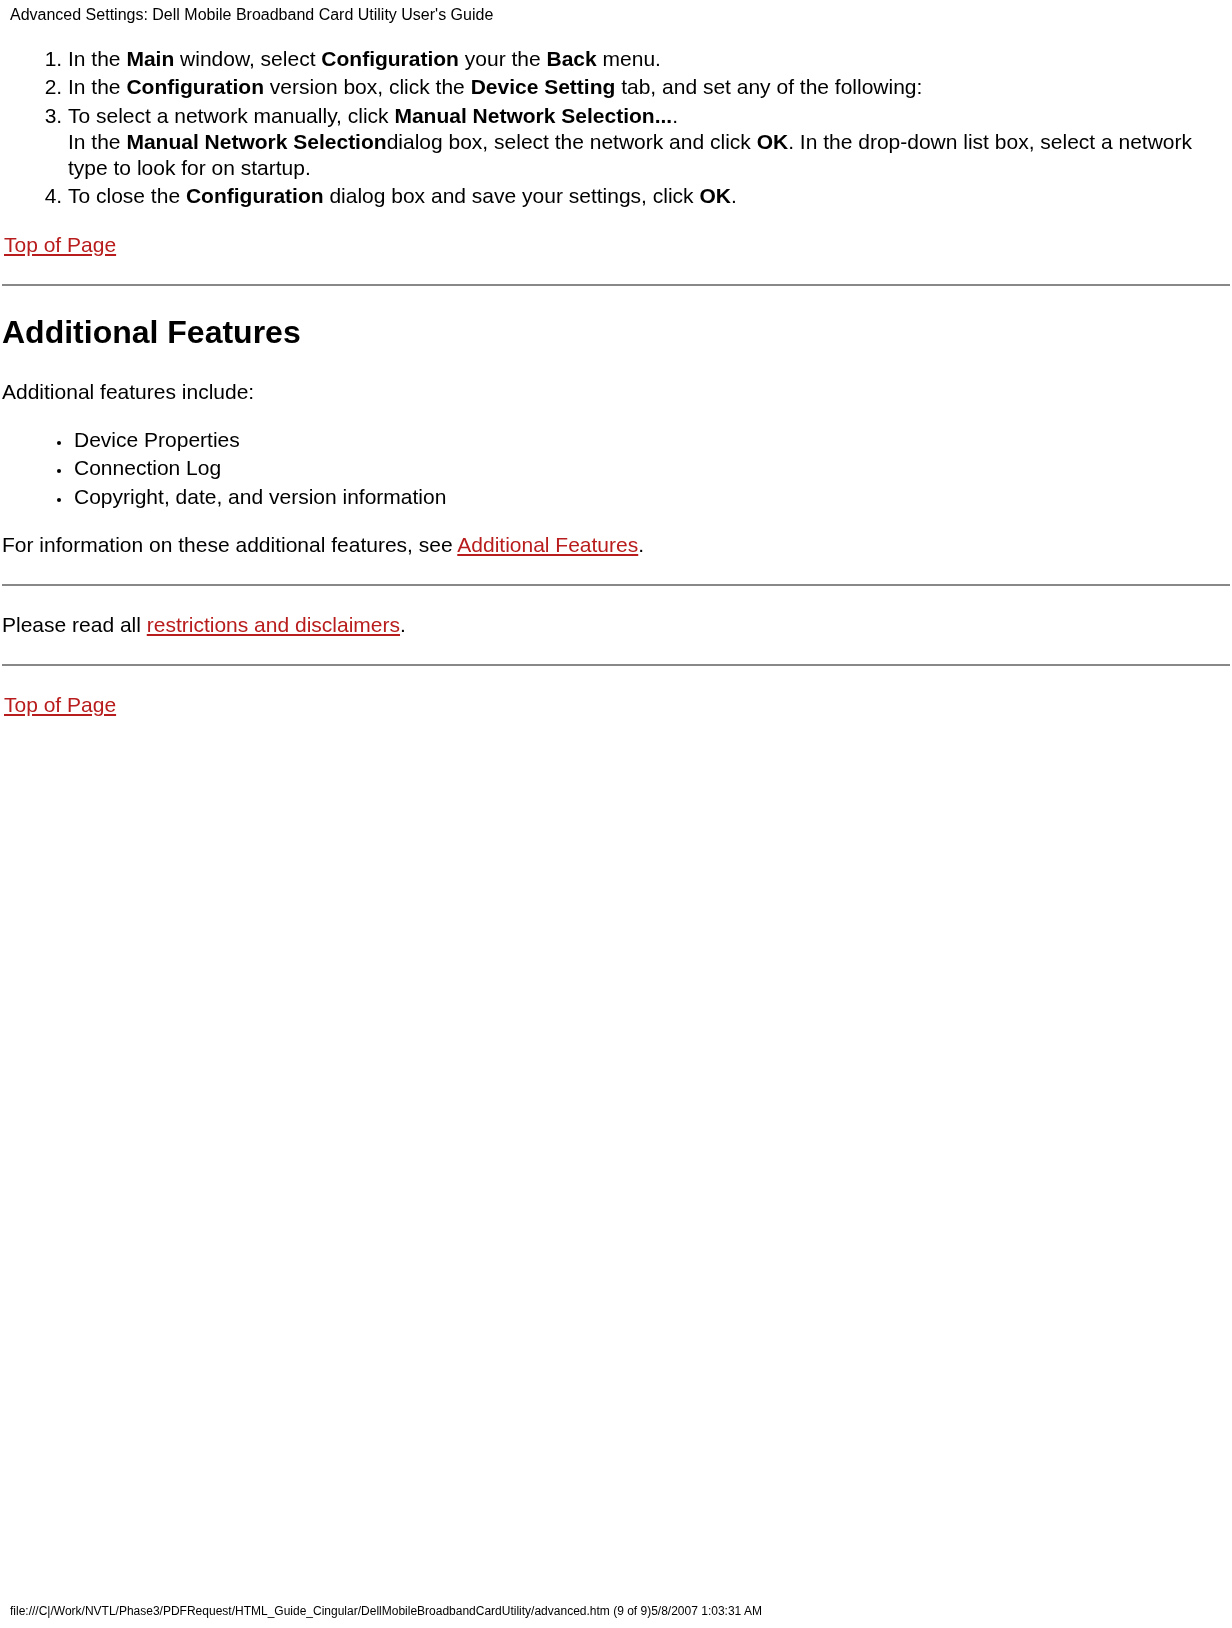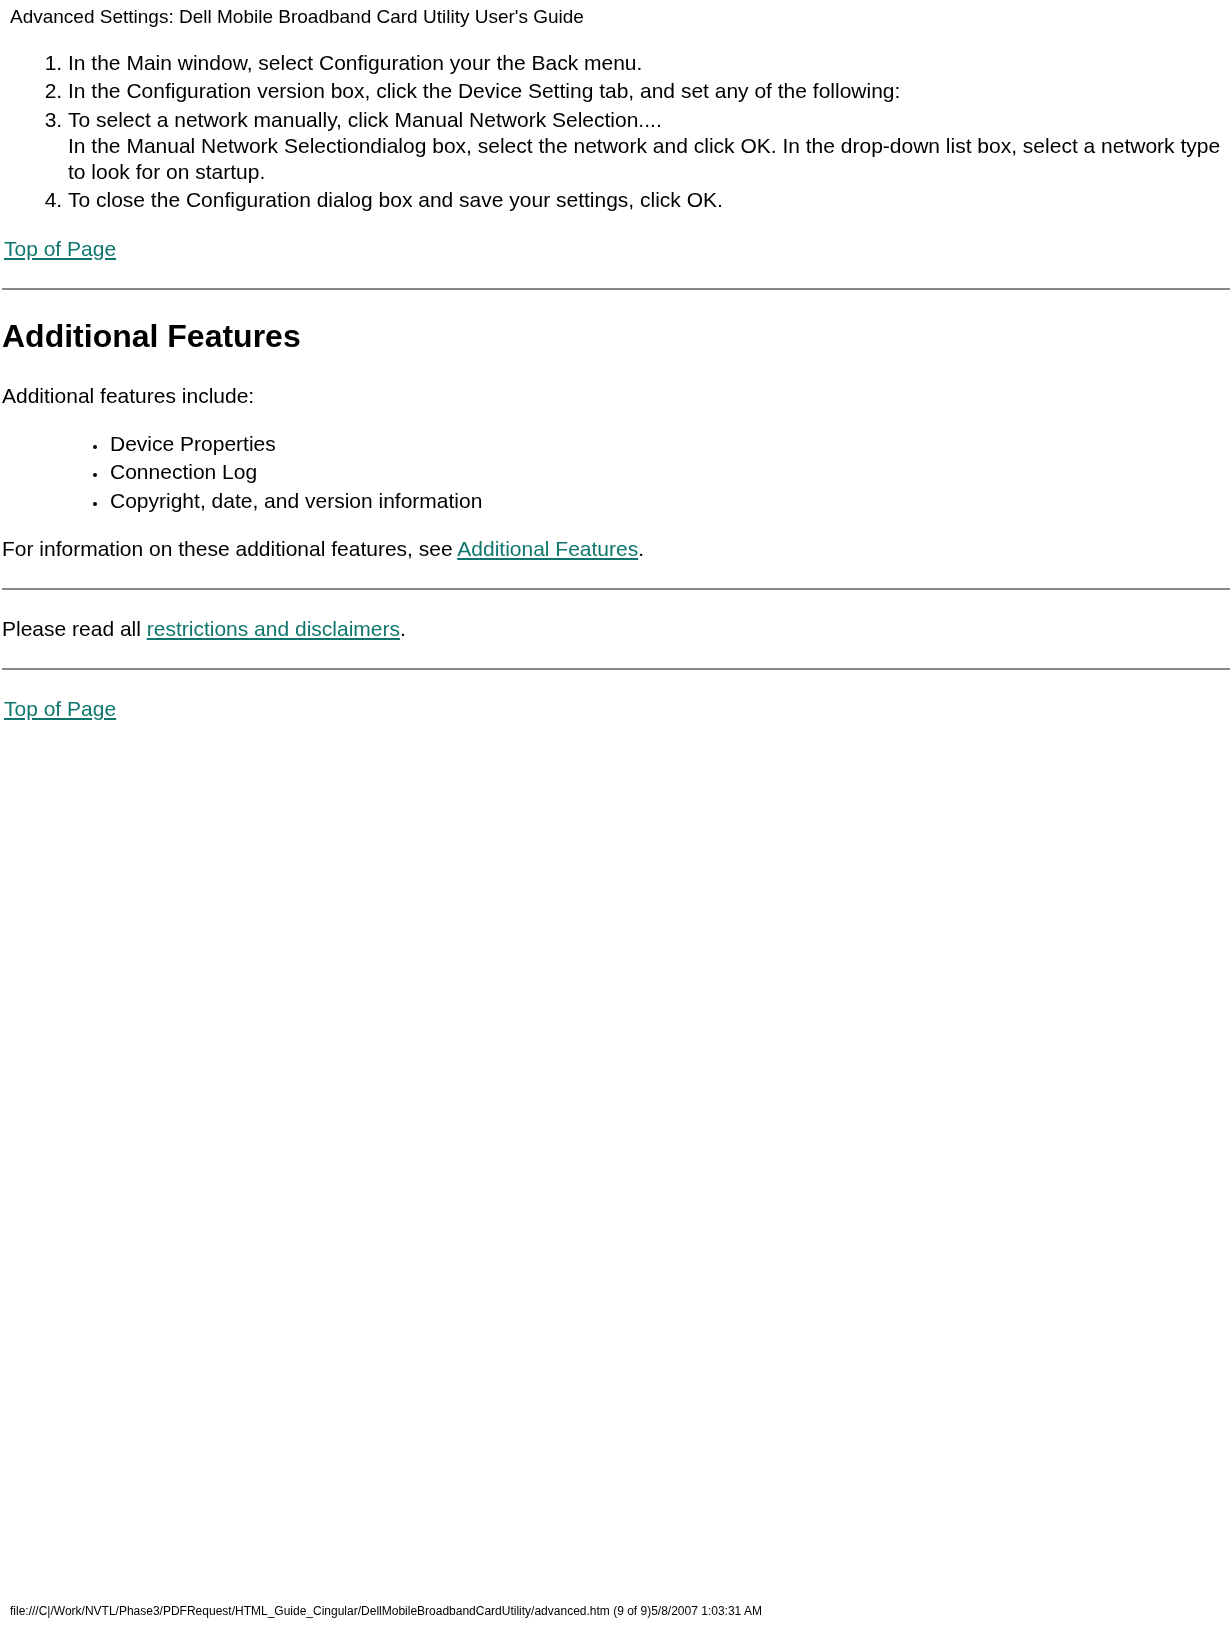--- a/index.html
+++ b/index.html
@@ -4,77 +4,77 @@
 <style>
   body {
     font-family: Arial, Helvetica, sans-serif;
     font-size: 21px;
     margin: 0;
     padding: 0;
     color: #000;
     width: 1232px;
   }
   .page-header {
-    font-size: 19px;
+    font-size: 16px;
     padding: 6px 10px 0 10px;
   }
   .content {
     padding: 0 0 0 0;
   }
   ol.steps {
     margin: 22px 0 22px 0;
     padding-left: 68px;
   }
   ol.steps li {
     padding-left: 0;
     margin-bottom: 2px;
     line-height: 1.25;
   }
   a.link {
-    color: #0f766e;
+    color: #b91c1c;
     text-decoration: underline;
   }
   hr {
     border: none;
     border-top: 2px solid #888;
     margin: 26px 2px;
   }
   h2 {
     font-size: 32px;
     font-weight: bold;
     margin: 28px 0 28px 0;
     padding-left: 2px;
   }
   p.body {
     margin: 22px 0 22px 2px;
     line-height: 1.25;
   }
   ul.bullets {
     list-style-type: disc;
     margin: 22px 0 22px 0;
-    padding-left: 108px;
+    padding-left: 72px;
   }
   ul.bullets li {
     margin-bottom: 2px;
     line-height: 1.25;
     padding-left: 2px;
   }
   ul.bullets li::marker {
     font-size: 14px;
   }
   .footer {
     font-size: 12px;
     padding: 0 10px 8px 10px;
     position: absolute;
     top: 1604px;
   }
   .left-pad {
     padding-left: 2px;
   }
-  b { font-weight: normal; }
+  b { font-weight: bold; }
 </style>
 </head>
 <body>
 
 <div class="page-header">Advanced Settings: Dell Mobile Broadband Card Utility User's Guide</div>
 
 <div class="content">
 
   <ol class="steps">
     <li>

